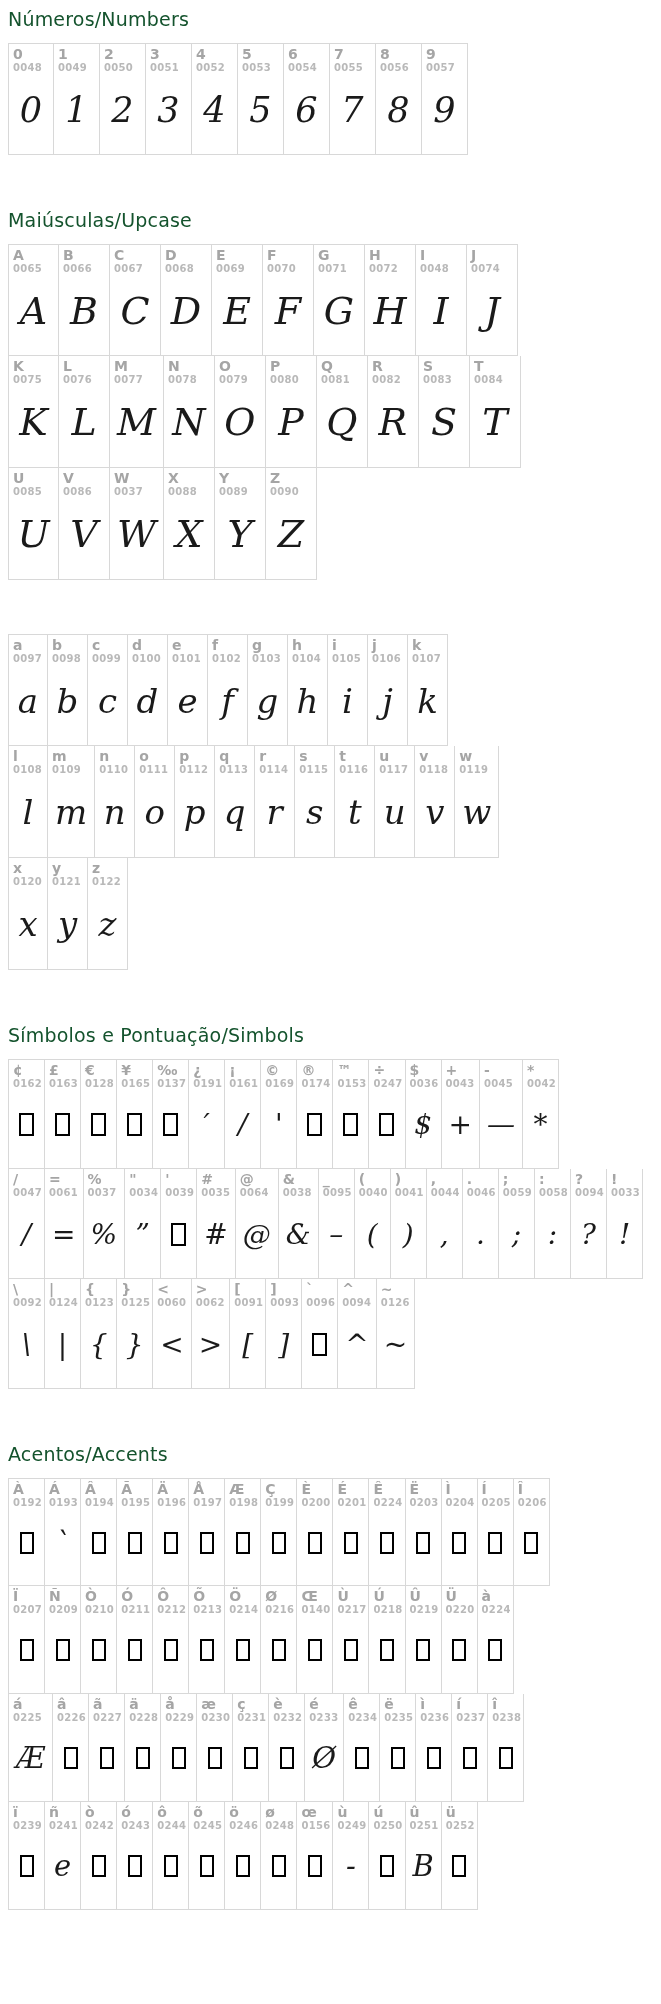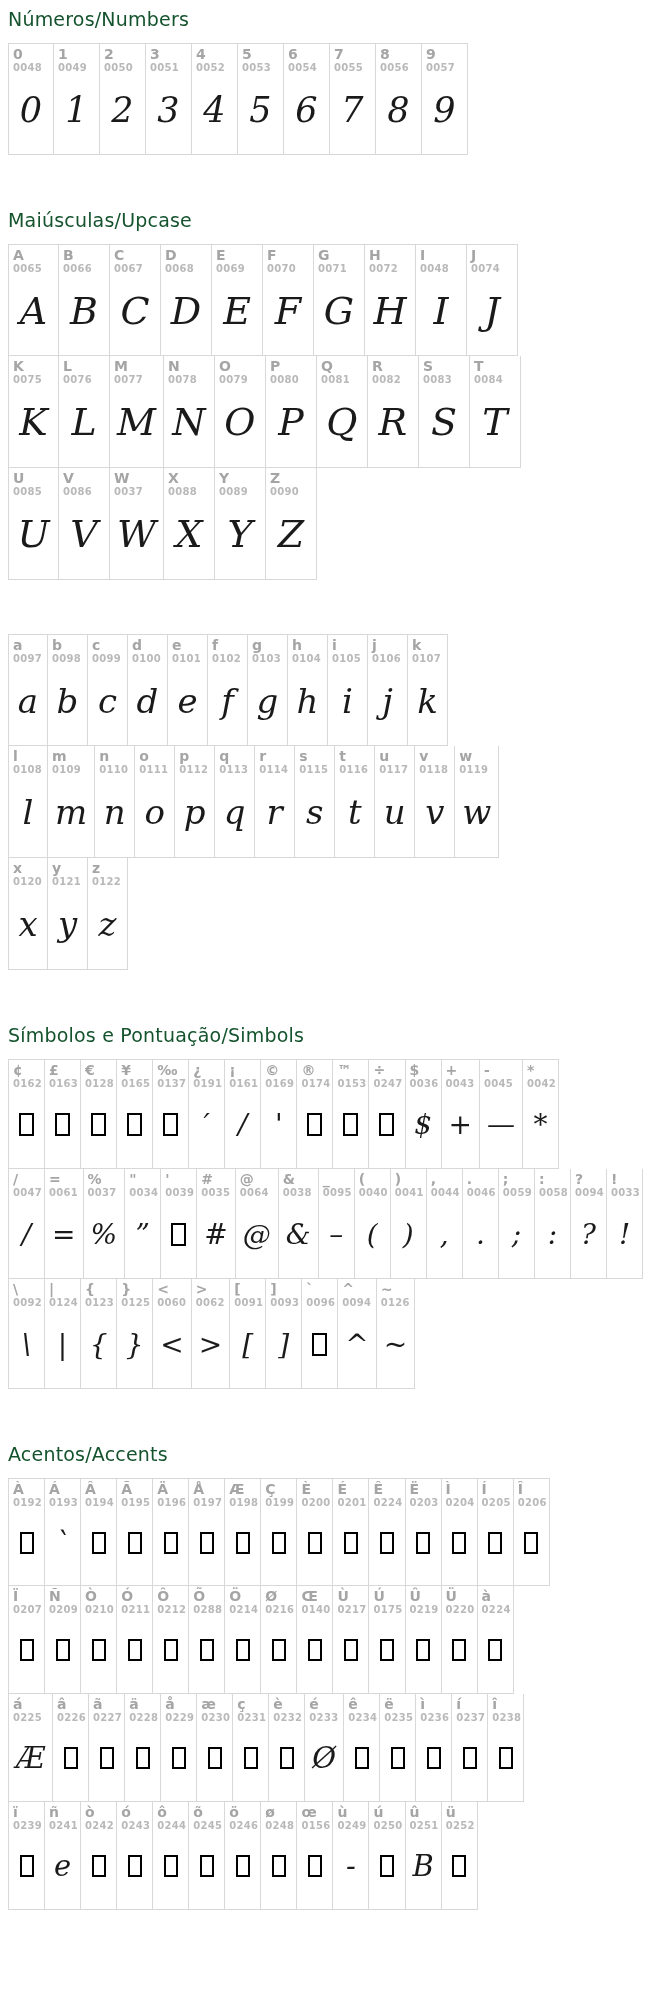--- a/index.html
+++ b/index.html
@@ -1046,21 +1046,21 @@
       <span class="cell-char">Ô</span>
       <span class="cell-code">0212</span>
     </div>
     <div class="cell-glyph">
               <span class="tofu"></span>
             </div>
   </div>
           <div class="cell">
     <div class="cell-head">
       <span class="cell-char">Õ</span>
-      <span class="cell-code">0288</span>
+      <span class="cell-code">0213</span>
     </div>
     <div class="cell-glyph">
               <span class="tofu"></span>
             </div>
   </div>
           <div class="cell">
     <div class="cell-head">
       <span class="cell-char">Ö</span>
       <span class="cell-code">0214</span>
     </div>
@@ -1091,21 +1091,21 @@
       <span class="cell-char">Ù</span>
       <span class="cell-code">0217</span>
     </div>
     <div class="cell-glyph">
               <span class="tofu"></span>
             </div>
   </div>
           <div class="cell">
     <div class="cell-head">
       <span class="cell-char">Ú</span>
-      <span class="cell-code">0175</span>
+      <span class="cell-code">0218</span>
     </div>
     <div class="cell-glyph">
               <span class="tofu"></span>
             </div>
   </div>
           <div class="cell">
     <div class="cell-head">
       <span class="cell-char">Û</span>
       <span class="cell-code">0219</span>
     </div>

